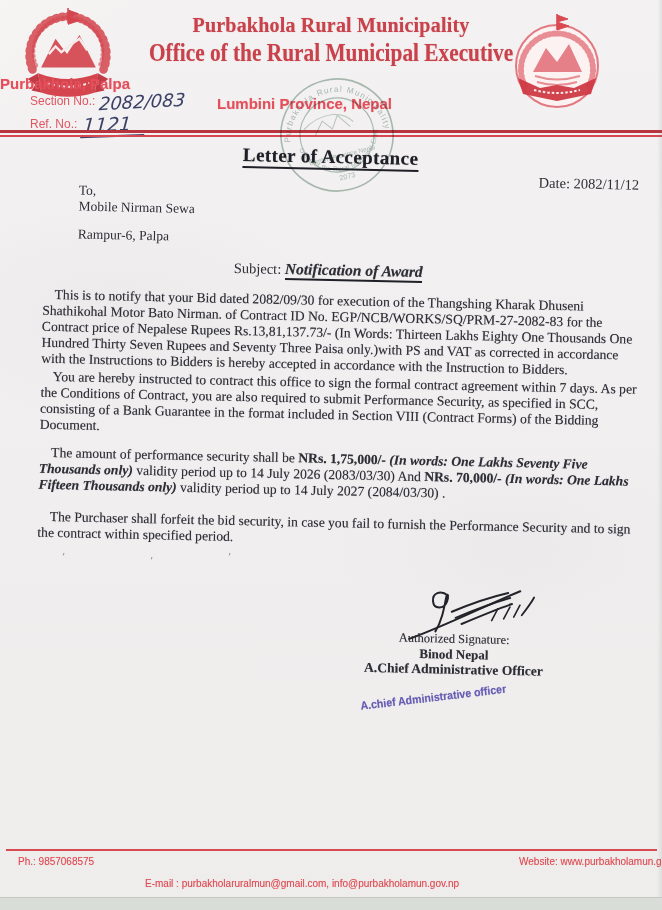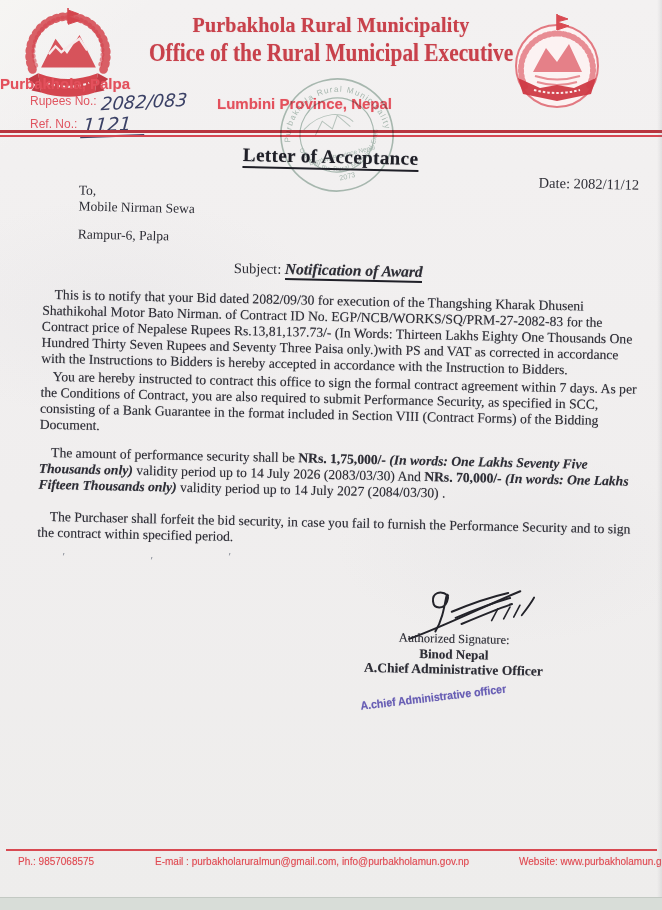--- a/index.html
+++ b/index.html
@@ -81,21 +81,21 @@
   .pstamp{position:absolute;left:372px;top:545px;transform:rotate(-8deg);
     font-family:"Liberation Sans","DejaVu Sans",sans-serif;font-weight:bold;
     font-size:11.5px;color:#5a4fae;opacity:.9;white-space:nowrap;
     text-shadow:0 0 .8px rgba(90,79,174,.55);}
   .pstamp span{display:inline-block;transform:scaleX(.92);transform-origin:left;}
 
   
   .frule{position:absolute;left:6px;top:849px;width:651px;height:2px;background:#d84a52;}
   .fitem{position:absolute;top:856px;font-family:"Liberation Sans","DejaVu Sans",sans-serif;
     font-size:10px;color:#e04a52;white-space:nowrap;text-shadow:0 0 .7px rgba(224,74,82,.4);}
-  .fphone{left:18px;} .femail{left:155px;} .fweb{left:519px;}
+  .fphone{left:18px;} .femail{left:145px;margin-top:22px;} .fweb{left:519px;}
 
   .speck{position:absolute;color:#8d929c;font-size:10px;font-family:"DejaVu Sans",sans-serif;}
 </style>
 </head>
 <body>
 
 <div class="stage">
   <div class="paper">
 
     <svg class="emblemL" width="96" height="102" viewBox="0 0 100 106">
@@ -123,21 +123,21 @@
       <path d="M14,68 L36,78 L53,75 L70,78 L92,68 L87,84 L53,91 L19,84 Z" fill="#cf3a44" opacity=".95"></path>
       <path d="M30,80 Q53,86 76,80" stroke="#fbecec" stroke-width="2" stroke-dasharray="2.5 2" fill="none"></path>
     </svg>
 
     <div class="hdr-muni">Purbakhola Rural Municipality</div>
     <div class="hdr-office"><span>Office of the Rural Municipal Executive</span></div>
     <div class="hdr-a1">Purbakhola, Palpa</div>
     <div class="hdr-a2">Lumbini Province, Nepal</div>
 
     <div class="lno">
-      <span>Rupees No.:</span><span class="hand">2082/083</span>
+      <span>Section No.:</span><span class="hand">2082/083</span>
     </div>
     <div class="rno">
       <span>Ref. No.:</span><span class="hand">1121</span>
     </div>
     <div class="rule1"></div>
     <div class="rule2"></div>
 
     <svg class="roundstamp" width="122" height="122" viewBox="0 0 122 122">
       <g fill="none" stroke="#6e9180">
         <circle cx="61" cy="61" r="56" stroke-width="1.6"></circle>

